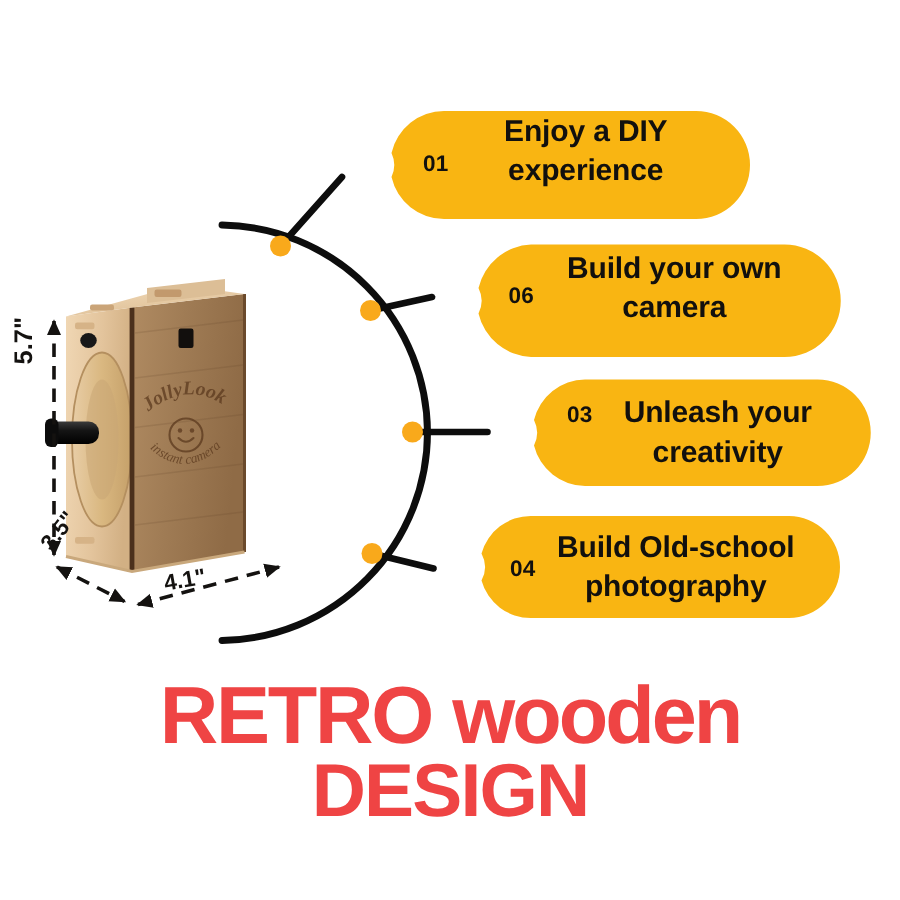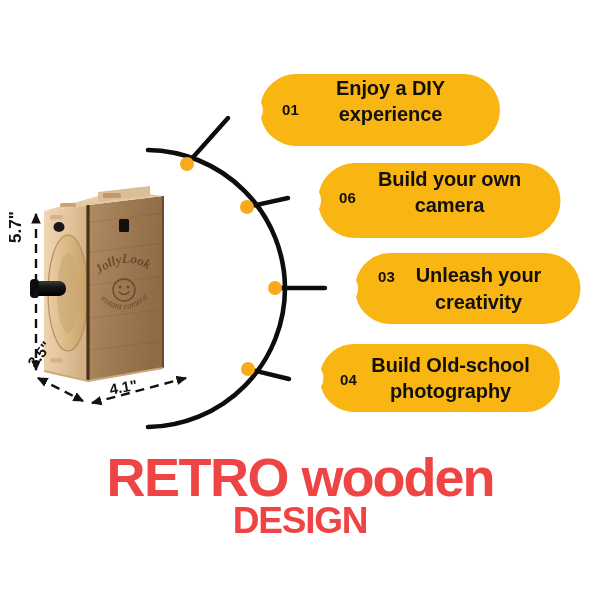--- a/index.html
+++ b/index.html
@@ -85,21 +85,21 @@
   }
   #headline .l1 {
     display: block;
     font-size: 54px;
     line-height: 0.95;
     letter-spacing: -1.5px;
   }
   #headline .l1 .w2 { letter-spacing: -2px; }
   #headline .l2 {
     display: block;
-    font-size: 37px;
+    font-size: 50px;
     line-height: 0.98;
     letter-spacing: -1.2px;
   }
 </style>
 </head>
 <body>
 
 <div id="stage">
 
   <svg class="layer layer-svg" viewBox="0 0 600 600">

